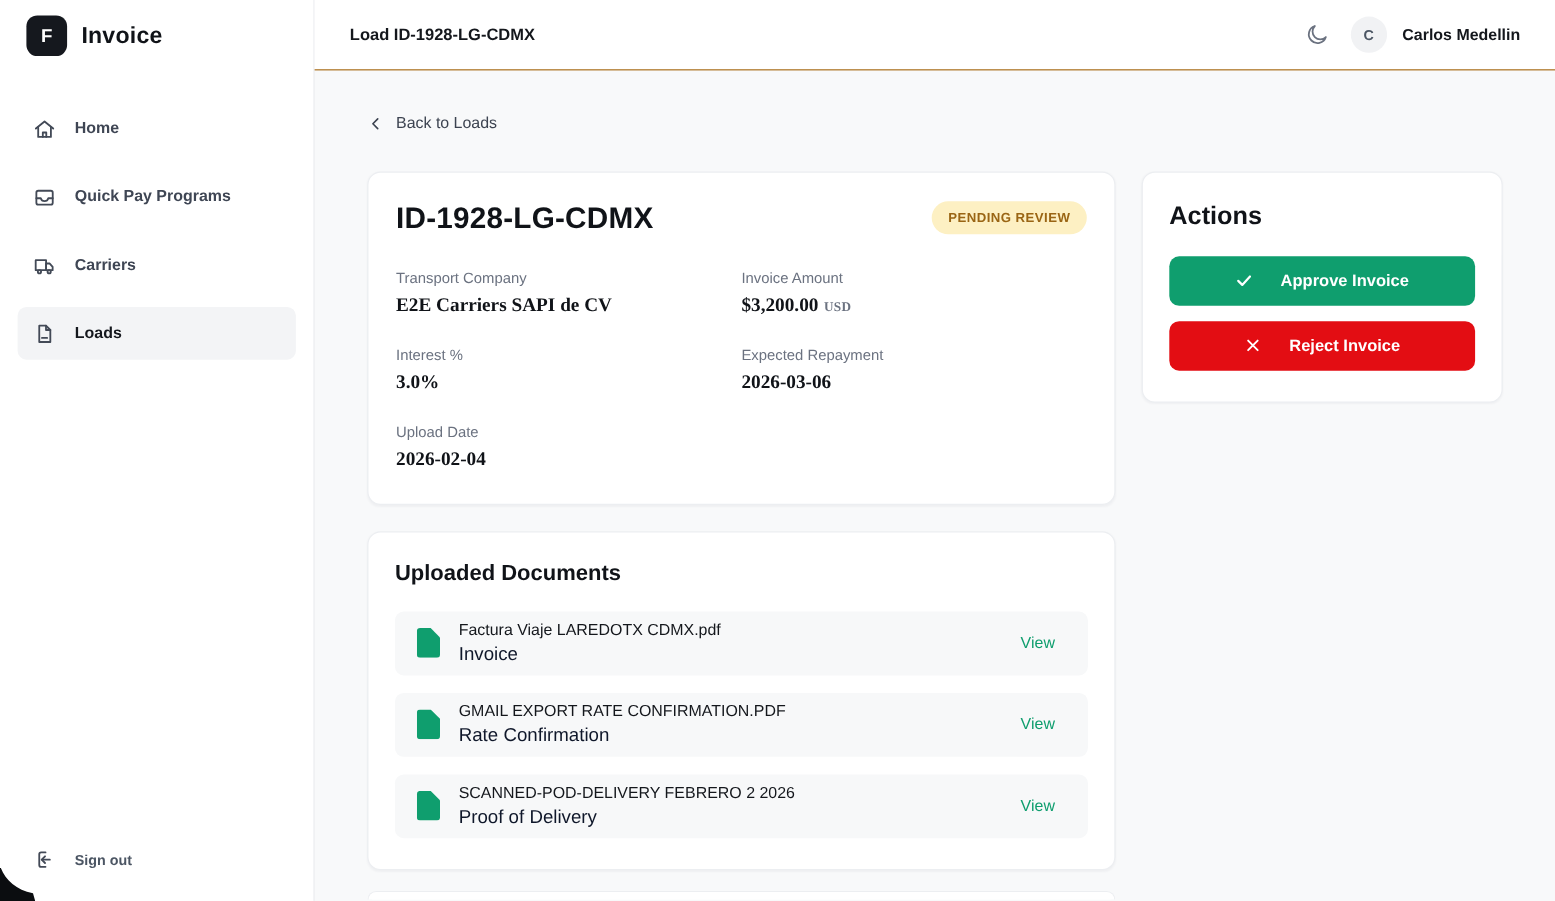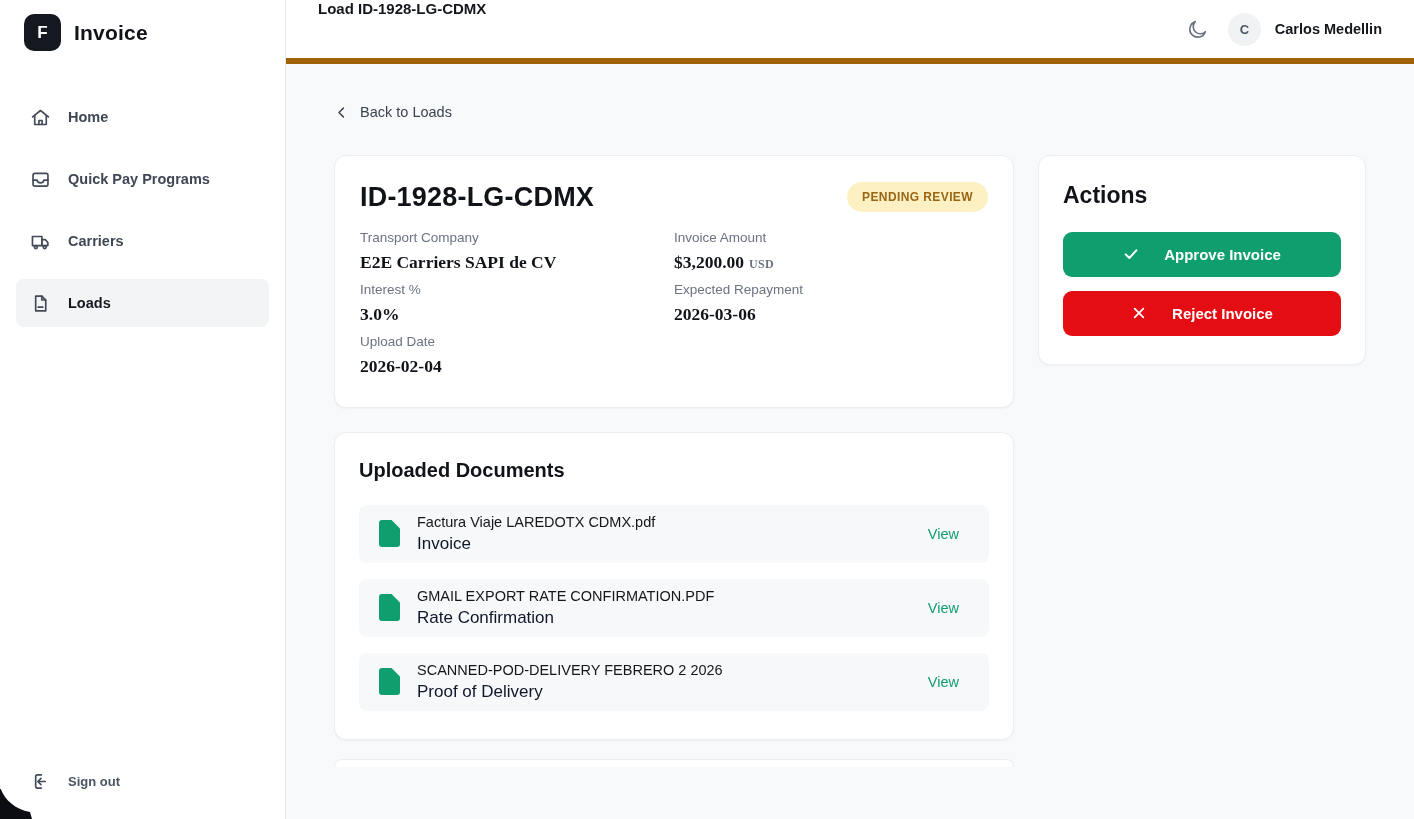--- a/index.html
+++ b/index.html
@@ -60,22 +60,22 @@
     font-size: 13px; font-weight: 700;
     cursor: pointer;
   }
 
   
   .right-col { flex: 1; display: flex; flex-direction: column; height: 100%; }
 
   .topbar {
     height: 64px; min-height: 64px;
     background: #ffffff;
-    border-bottom: 6px solid #a16207;
-    display: flex; 
+    border-bottom: 1px solid #a16207;
+    display: flex; align-items: center;
     padding: 0 32px;
   }
   .topbar-title { font-size: 15px; font-weight: 700; color: #14171c; }
   .topbar-right { margin-left: auto; display: flex; align-items: center; gap: 15px; }
   .icon-btn { background: none; border: none; cursor: pointer; display: flex; align-items: center; color: #6b7280; padding: 4px; }
   .user-chip { display: flex; align-items: center; gap: 14px; cursor: pointer; }
   .avatar {
     width: 33px; height: 33px; border-radius: 50%;
     background: #f1f2f4;
     display: flex; align-items: center; justify-content: center;
@@ -112,24 +112,24 @@
   .badge {
     background: #fdf0c3;
     color: #9a6514;
     font-size: 12px; font-weight: 600;
     letter-spacing: .4px;
     padding: 8px 15px;
     border-radius: 999px;
     white-space: nowrap;
   }
   .fields {
-    margin-top: 17px;
+    margin-top: 31px;
     display: grid;
     grid-template-columns: 1fr 1fr;
-    row-gap: 9px;
+    row-gap: 27px;
   }
   .field-label { font-size: 13.5px; color: #6b7280; }
   .field-value { margin-top: 7px; font-size: 17.5px; font-weight: 700; color: #101318; font-family: Liberation Serif, serif; }
   .value-suffix { font-size: 12px; font-weight: 700; color: #6b7280; margin-left: 5px; letter-spacing: .3px; }
 
   
   .actions-card { padding: 26px 24px 28px; }
   .actions-title { font-size: 23px; font-weight: 700; color: #101318; }
   .actions-buttons { margin-top: 23px; display: flex; flex-direction: column; gap: 14px; }
   .btn {

